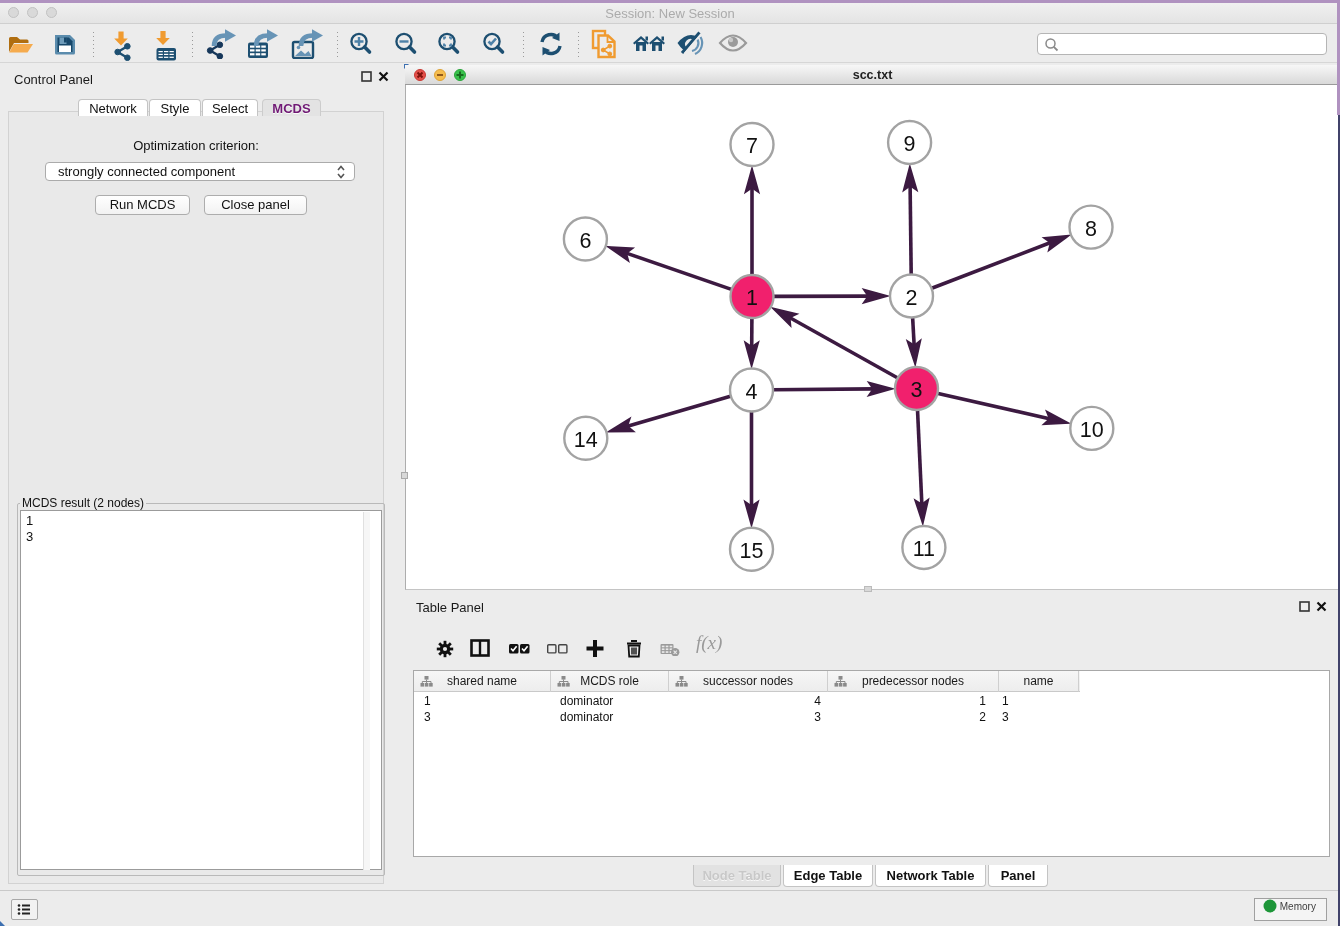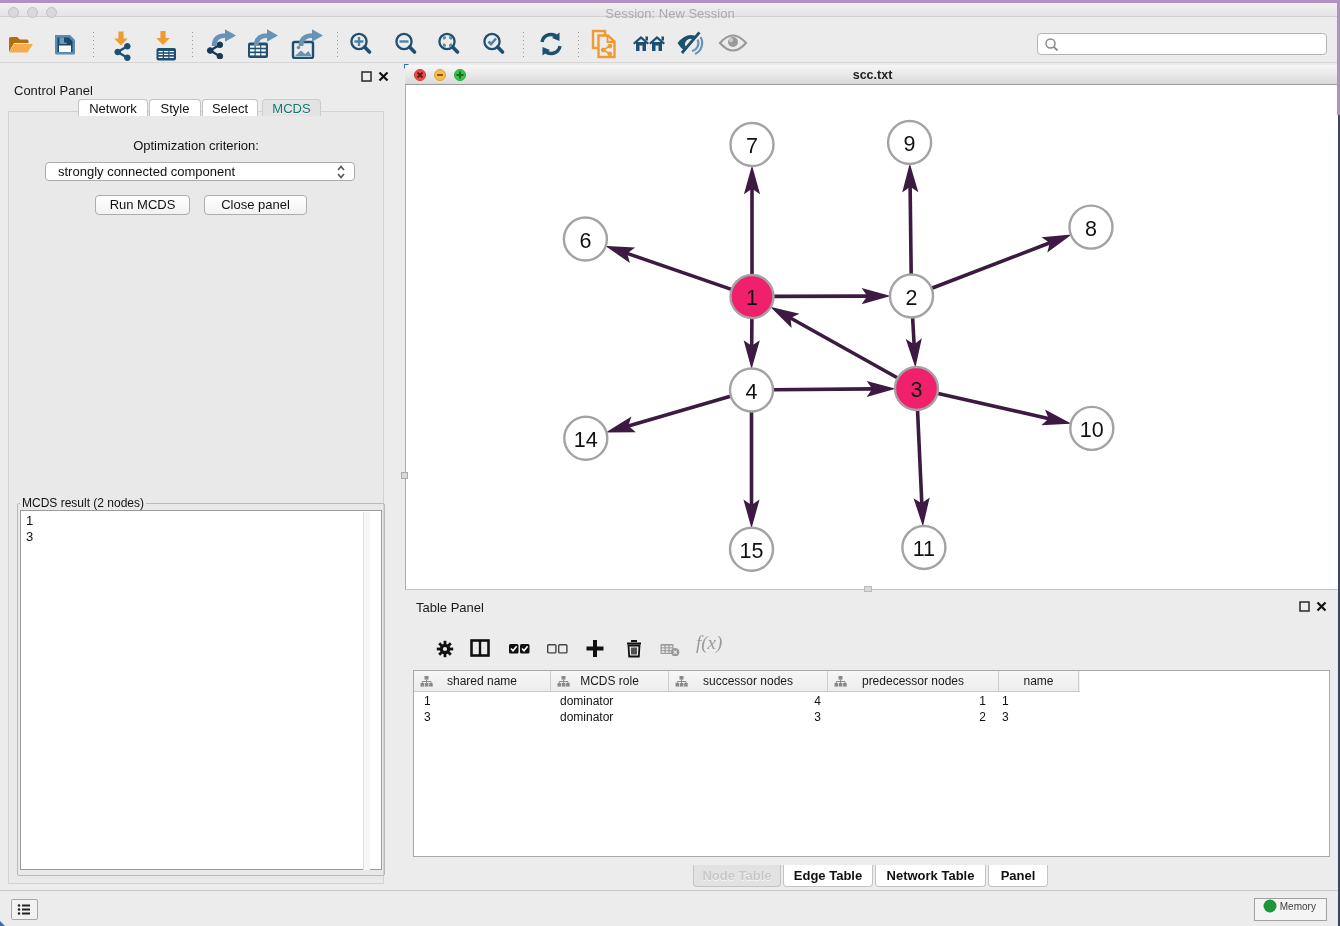--- a/index.html
+++ b/index.html
@@ -1,40 +1,40 @@
 <!DOCTYPE html>
 <html><head><meta charset="utf-8"><style>
 * { margin:0; padding:0; box-sizing:border-box; }
 body { width:1340px; height:926px; position:relative; overflow:hidden;
   font-family:"Liberation Sans", sans-serif; background:#ececec; }
 .abs { position:absolute; }
 
 #topstrip { left:0; top:0; width:1340px; height:3px; background:#b092c0; }
-#titlebar { left:0; top:3px; width:1340px; height:14px;
+#titlebar { left:0; top:3px; width:1340px; height:21px;
   background:linear-gradient(#f0f0f0,#e4e4e4); border-bottom:1px solid #cfcfcf;padding-left:24px; }
 #titlebar .tl { position:absolute; top:4px; width:11px; height:11px; border-radius:50%;
   background:#d9d9d9; border:1px solid #c2c2c2; }
 #wintitle { position:absolute; top:3px; left:0; width:100%; text-align:center;
   font-size:13px; color:#ababab; }
 
 #toolbar { left:0; top:27px; width:1340px; height:36px; background:#ececec;
   border-bottom:1px solid #d6d6d6; }
 .sep { position:absolute; top:5px; height:26px; width:1px;
   background-image:repeating-linear-gradient(#9a9a9a 0 1px, transparent 1px 4px); }
 .tbi { position:absolute; }
 #search { position:absolute; left:1037px; top:6px; width:290px; height:22px;
   background:#fff; border:1px solid #b5b5b5; border-radius:4px; }
 
 #cp { left:0; top:63px; width:392px; height:826px; background:#ececec; }
-#cph { position:absolute; left:14px; top:9px; font-size:13px; color:#1a1a1a;margin-top:11px; }
+#cph { position:absolute; left:14px; top:9px; font-size:13px; color:#1a1a1a; }
 .tabs { position:absolute; display:flex; z-index:3; }
 .tab { height:17px; line-height:15px; font-size:13px; color:#111; background:#fff;
   border:1px solid #c4c4c4; border-bottom:none; text-align:center;
   padding-top:1px; border-radius:4px 4px 0 0; margin-right:1px; }
-.tab.sel { background:#e3e3e3; color:#0f766e; text-shadow:0 1px 0 #fafafa; border-color:#cccccc;}
+.tab.sel { background:#e3e3e3; color:#701a75; text-shadow:0 1px 0 #fafafa; border-color:#cccccc;font-weight:bold;}
 #cpbody { position:absolute; left:8px; top:48px; width:376px; height:773px;
   border:1px solid #d2d2d2; background:#e9e9e9; }
 #optlabel { position:absolute; left:0; top:26px; width:100%; text-align:center; font-size:13px; color:#111; }
 #combo { position:absolute; left:36px; top:50px; width:310px; height:19px; background:#fff;
   border:1px solid #ababab; border-radius:4px; font-size:13px; color:#111; line-height:17px; padding-left:12px; }
 .btn { position:absolute; height:20px; background:linear-gradient(#ffffff,#f2f2f2);
   border:1px solid #adadad; border-radius:4px; font-size:13px; color:#111;
   text-align:center; line-height:18px; }
 fieldset#mcds { position:absolute; left:8px; top:384px; width:368px; height:380px;
   border:1px solid #b9b9b9; border-radius:2px; }

